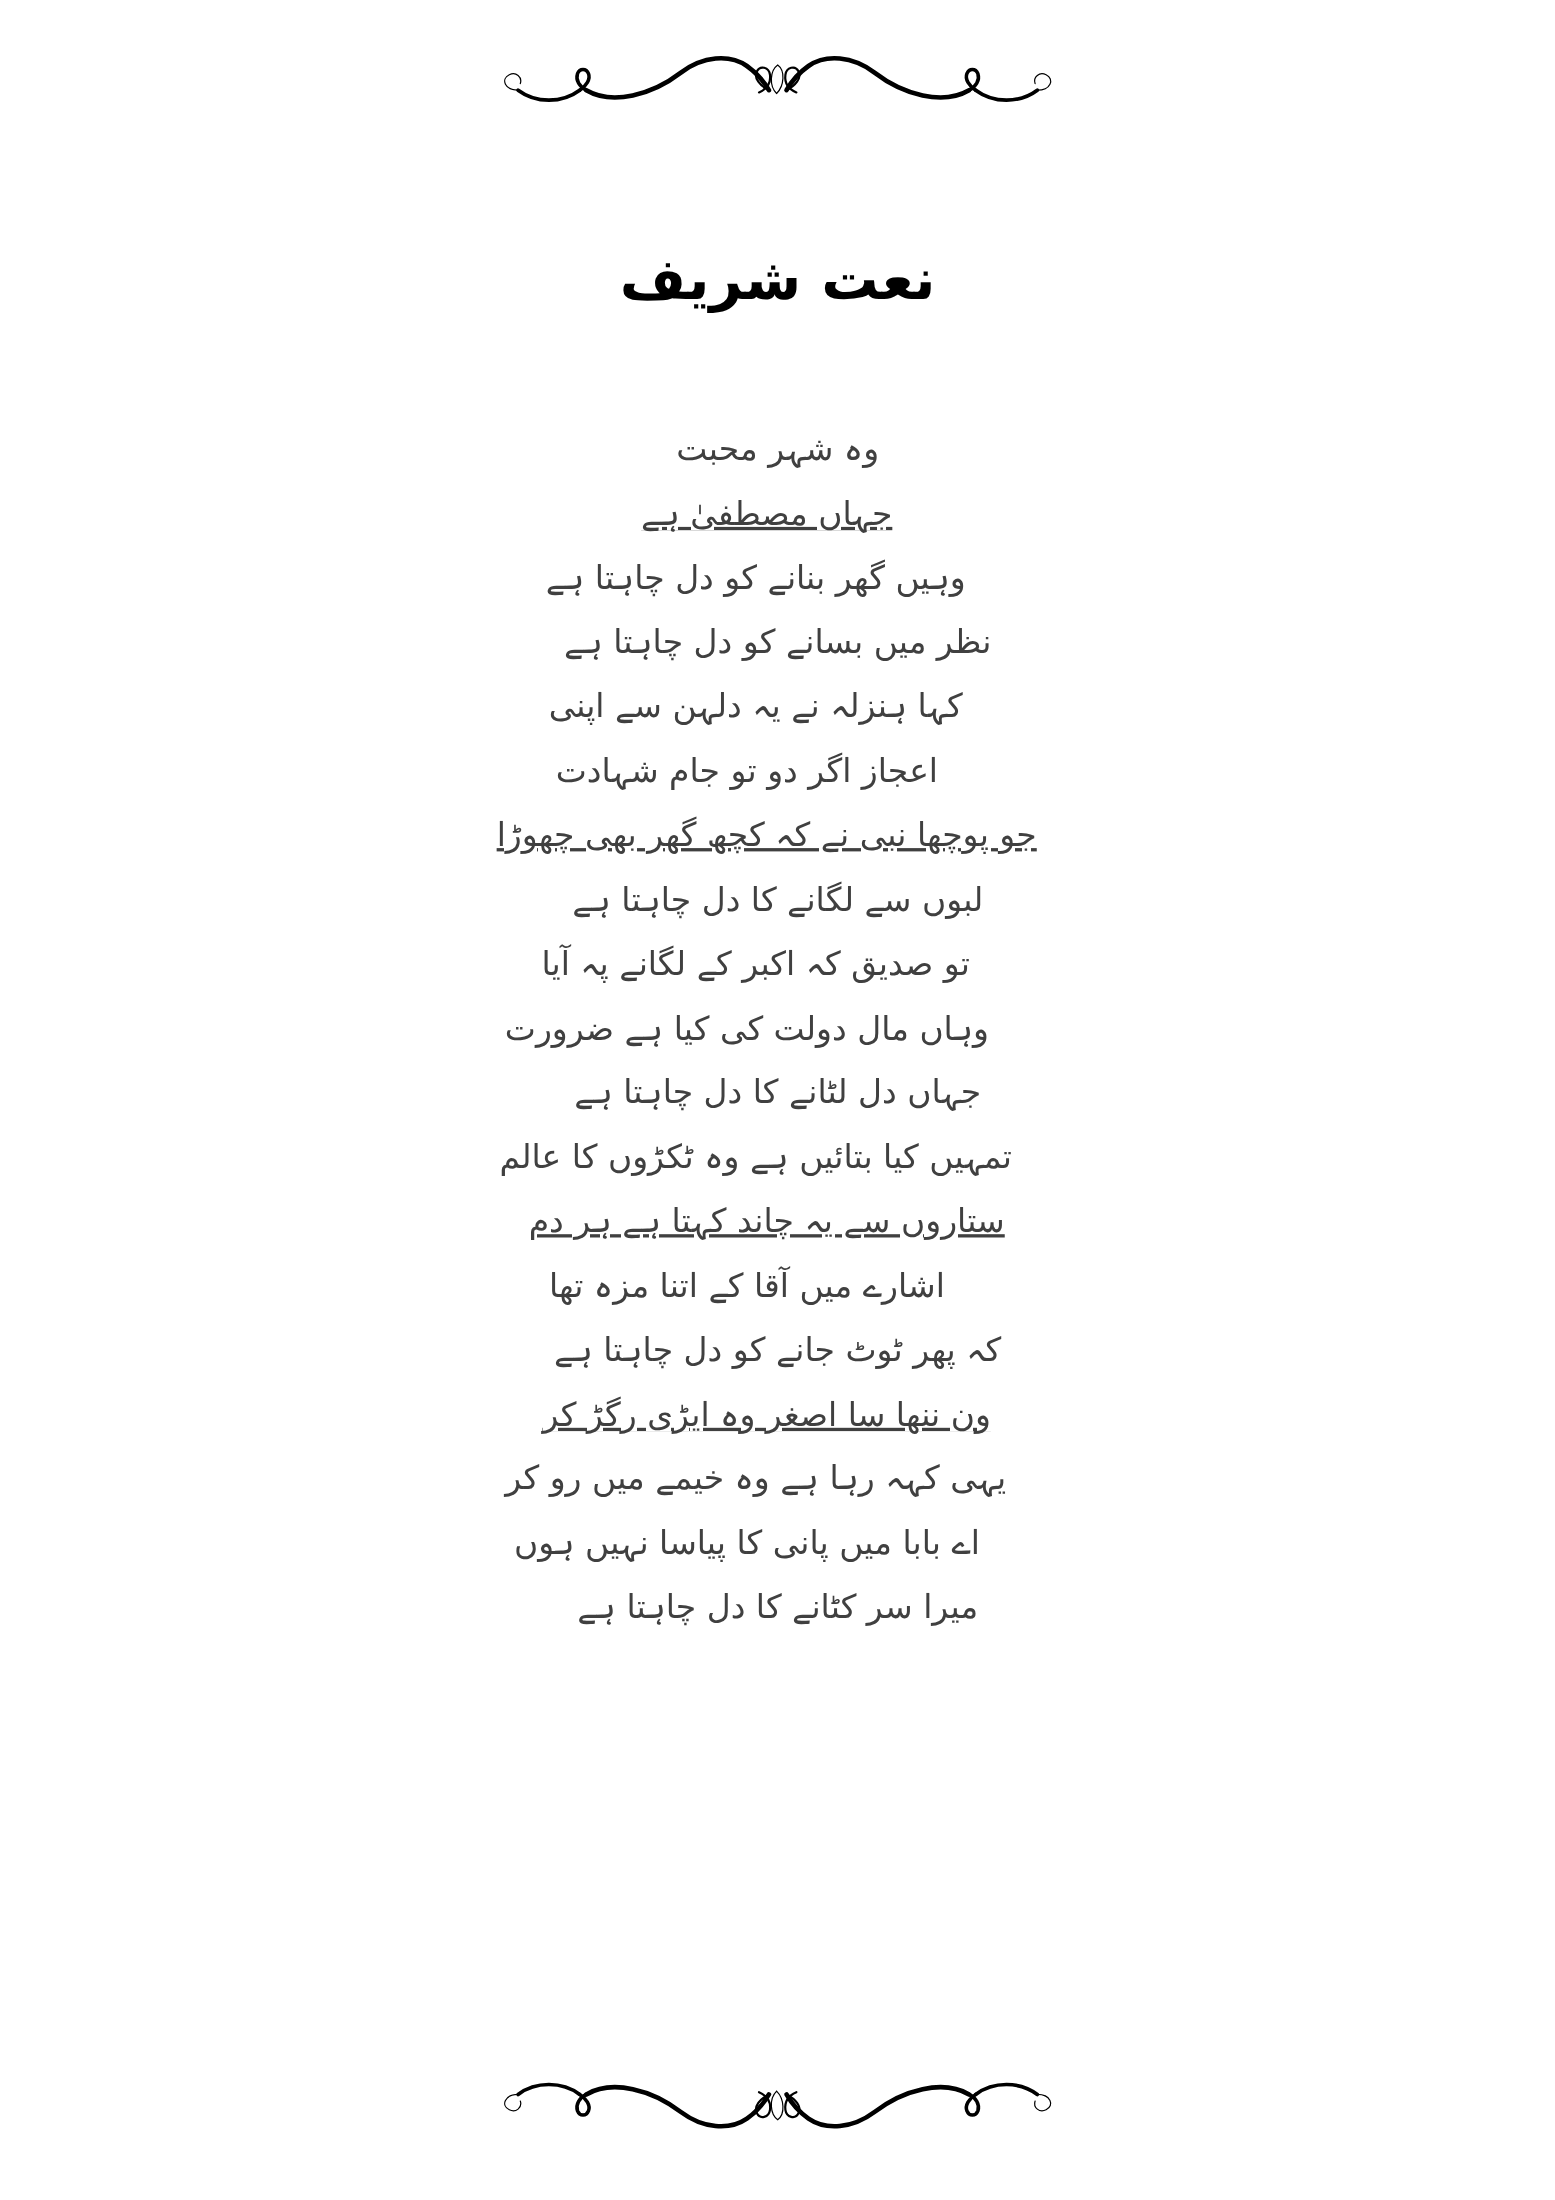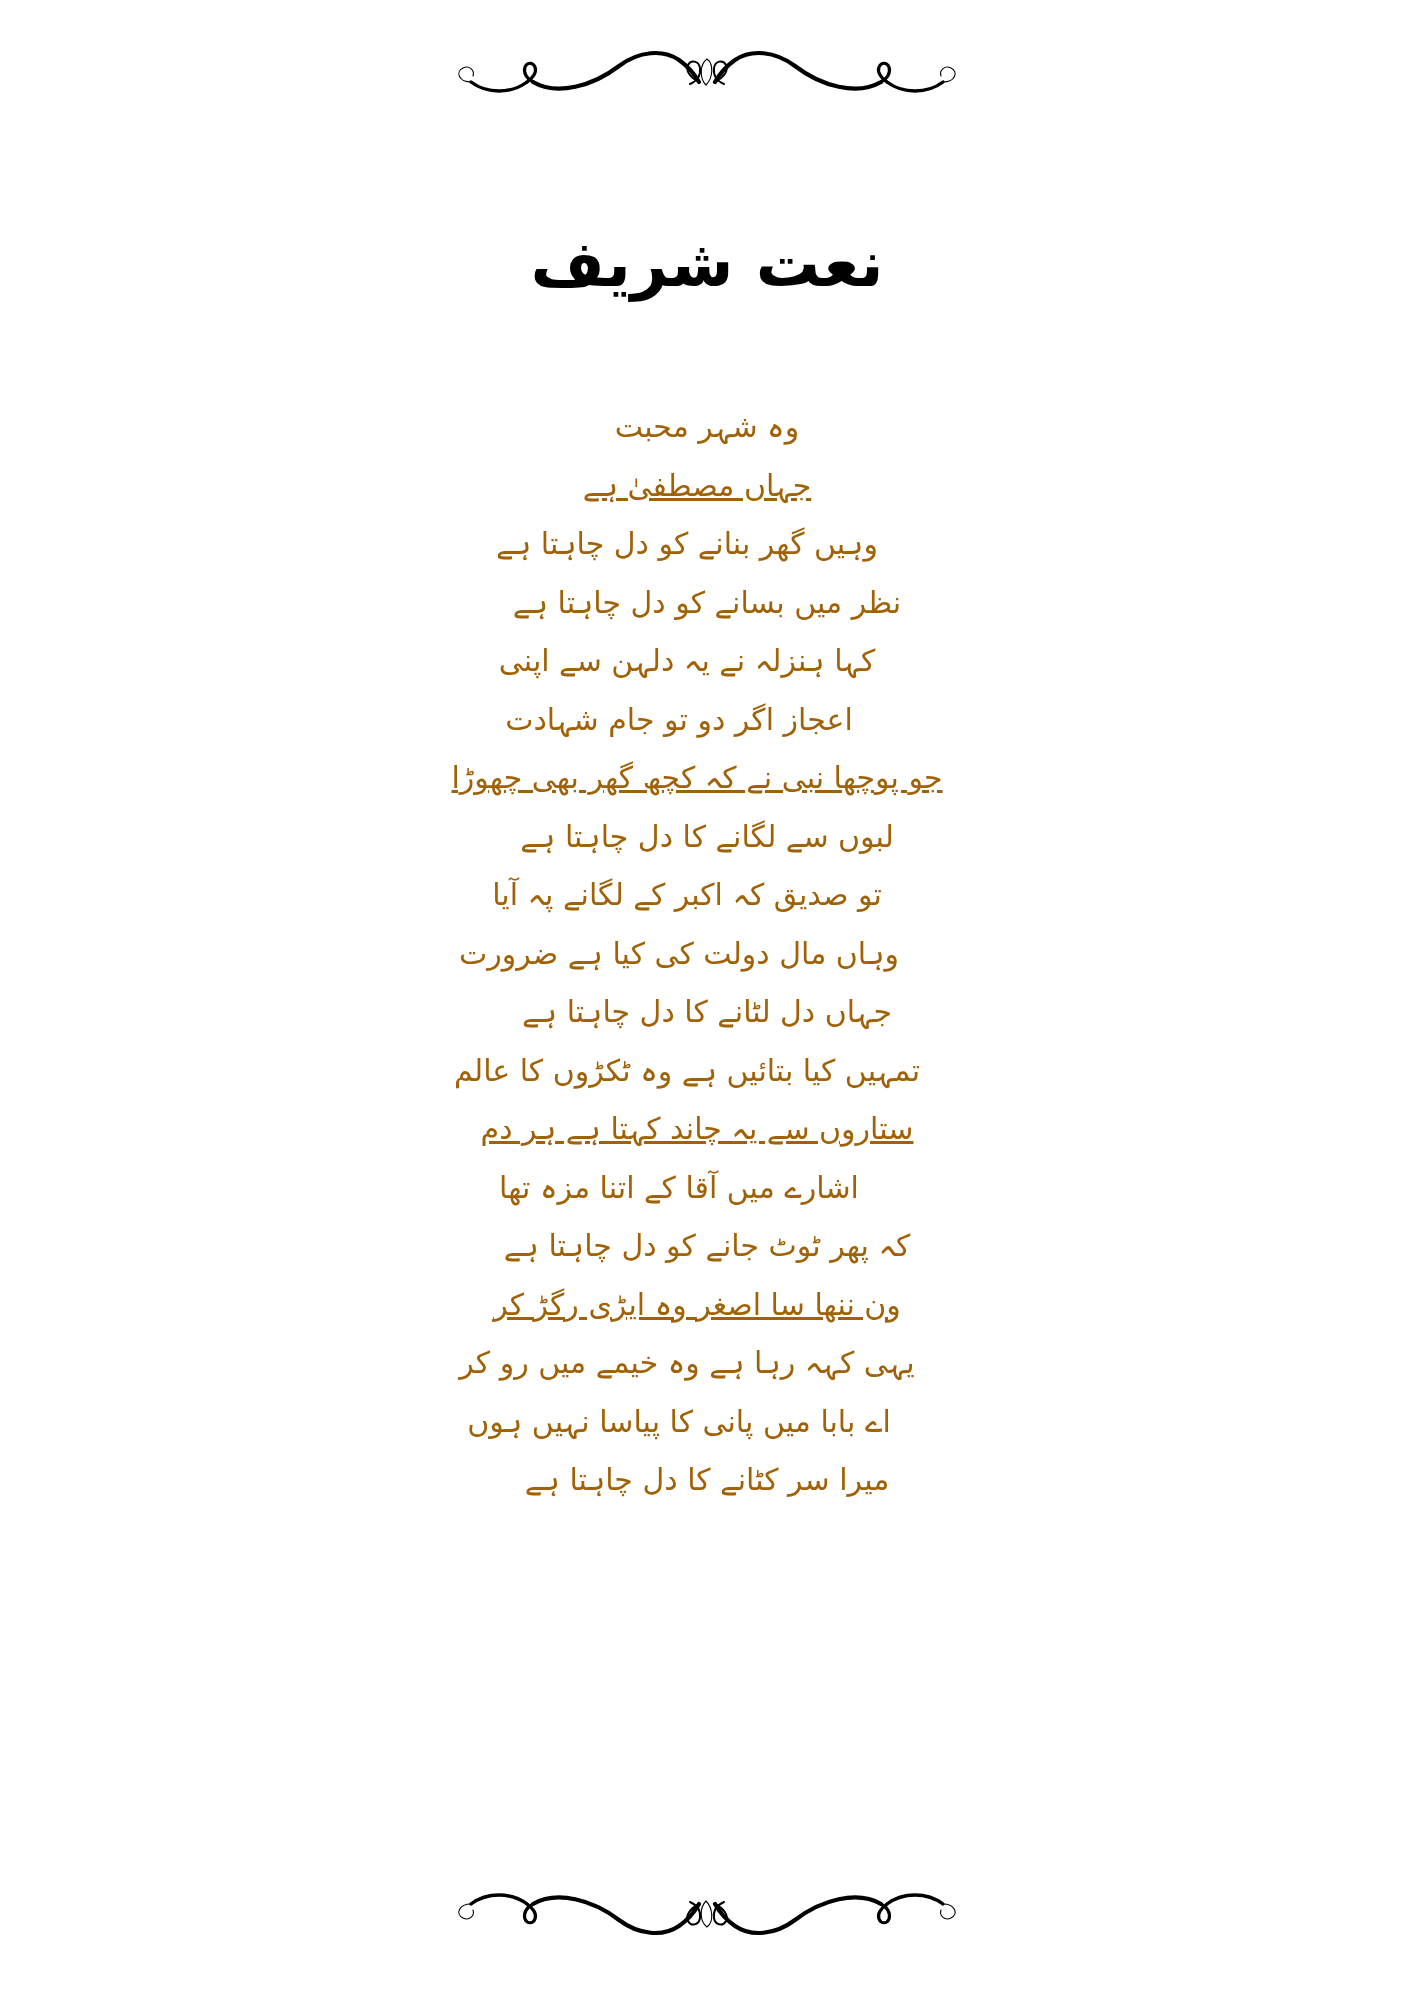--- a/index.html
+++ b/index.html
@@ -43,21 +43,21 @@
   }
 
   
   .title-block {
     margin-top: 108px;
     text-align: center;
     flex: 0 0 auto;
   }
   .doc-title {
     font-family: "DejaVu Sans", sans-serif;
-    font-size: 64px;
+    font-size: 52px;
     font-weight: 700;
     line-height: 1.5;
     letter-spacing: 0;
     color: #000000;
     direction: rtl;
     unicode-bidi: isolate;
     white-space: nowrap;
   }
 
   
@@ -75,21 +75,21 @@
     flex-direction: column;
     align-items: center;
   }
   .verse-line {
     direction: rtl;
     unicode-bidi: isolate;
     text-align: center;
     font-family: "DejaVu Sans", sans-serif;
     font-size: 30px;
     line-height: 1.95;
-    color: #a16207;
+    color: #404040;
     white-space: nowrap;
     font-weight: 400;
   }
   
   .verse-line.ind-0 { transform: translateX(0px); }
   .verse-line.ind-1 { transform: translateX(-10px); text-decoration: underline; }
   .verse-line.ind-2 { transform: translateX(-20px); }
   .verse-line.ind-3 { transform: translateX(-28px); }
 </style>
 </head>

